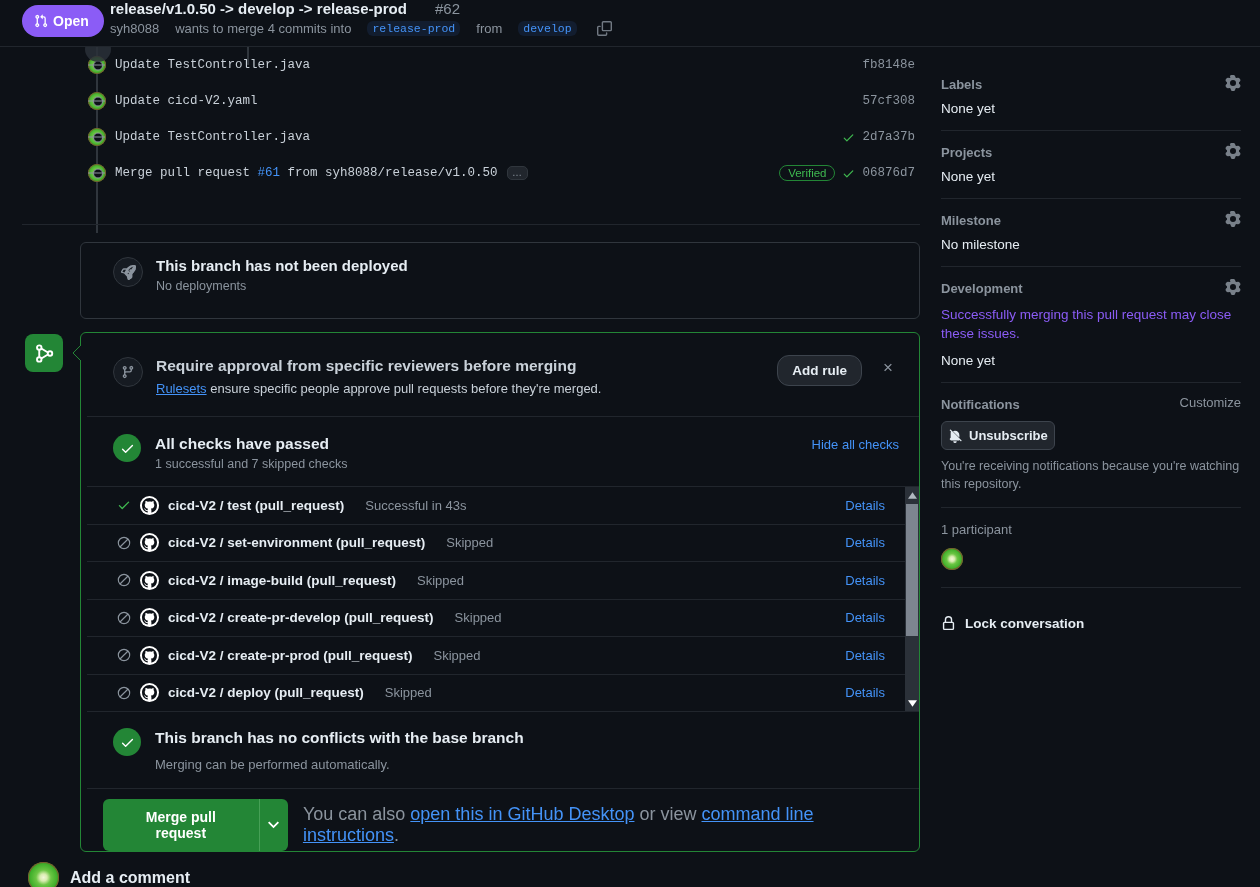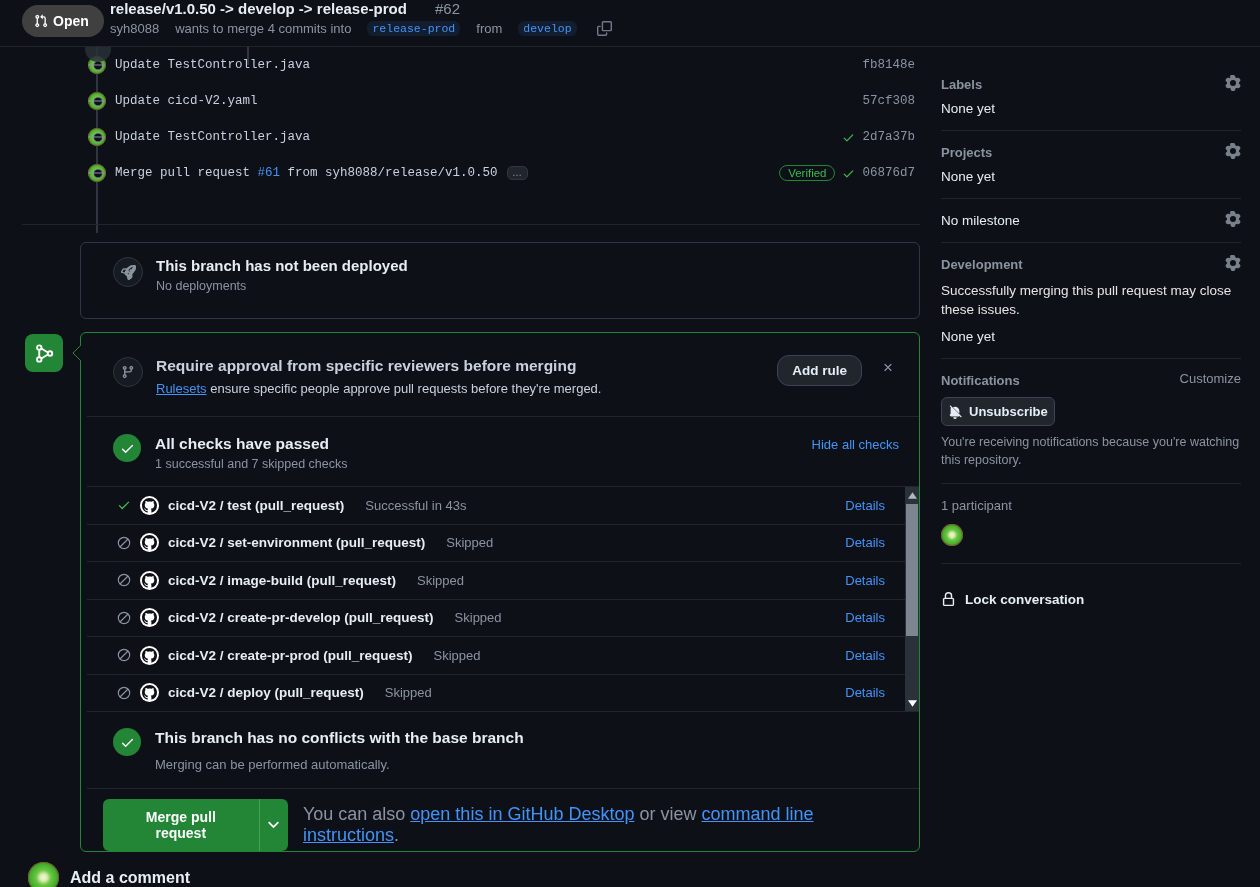--- a/index.html
+++ b/index.html
@@ -16,21 +16,21 @@
 
   
   .sticky-header {
     position: absolute; top: 0; left: 0; width: 1260px; height: 47px;
     background: #0d1117; z-index: 40;
     border-bottom: 1px solid #21262d;
   }
   .open-badge {
     position: absolute; left: 22px; top: 5px;
     height: 32px; padding: 0 15px 0 12px;
-    background: #404040; color: #ffffff;
+    background: #8b5cf6; color: #ffffff;
     border-radius: 16px;
     display: flex; align-items: center; gap: 5px;
     font-size: 14px; font-weight: 600;
   }
   .hdr-title {
     position: absolute; left: 110px; top: 0px;
     font-size: 15px; font-weight: 700; color: #e6edf3;
     white-space: nowrap;
   }
   .hdr-title .num { color: #8b949e; font-weight: 400; margin-left: 24px; }
@@ -245,21 +245,21 @@
   .sidebar { position: absolute; left: 941px; top: 47px; width: 300px; }
   .sb-sec { padding: 14px 0 14px 0; border-bottom: 1px solid #21262d; position: relative; }
   .sb-sec.first { padding-top: 30px; }
   .sb-sec.nobd { border-bottom: none; }
   .sb-head {
     font-size: 13px; font-weight: 600; color: #8b949e; margin-bottom: 9px;
   }
   .sb-gear { position: absolute; right: 0; top: 12px; opacity: .85; }
   .sb-sec.first .sb-gear { top: 28px; }
   .sb-val { font-size: 13.5px; color: #e6edf3; }
-  .sb-para { font-size: 13.5px; color: #e5e5e5; line-height: 19px; margin-bottom: 10px; }
+  .sb-para { font-size: 13.5px; color: #8b5cf6; line-height: 19px; margin-bottom: 10px; }
   .sb-customize {
     position: absolute; right: 0; top: 12px; color: #8b949e; font-size: 13px; text-decoration: none;
   }
   .unsub-btn {
     display: flex; align-items: center; justify-content: center; gap: 7px;
     height: 29px; background: #21262d; border: 1px solid #3d444d;
     border-radius: 6px; color: #e6edf3; font-size: 13px; font-weight: 600;
     margin: 4px 0 7px 0;
   }
   .sb-note { font-size: 12.5px; color: #8b949e; line-height: 18px; }
@@ -583,20 +583,21 @@
       <div class="sb-head">Projects</div>
       <div class="sb-val">None yet</div>
       <span class="sb-gear">
         <svg width="16" height="16" viewBox="0 0 16 16" fill="#8b949e">
             <path d="M8 0a8.2 8.2 0 0 1 .701.031C9.444.095 9.99.645 10.16 1.29l.288 1.107c.018.066.079.158.212.224.231.114.454.243.668.386.123.082.233.09.299.071l1.103-.303c.644-.176 1.392.021 1.82.63.27.385.506.792.704 1.218.315.675.111 1.422-.363 1.891L14.09 7.3c-.05.049-.09.151-.079.3a5.7 5.7 0 0 1 0 .8c-.011.149.029.251.079.3l.8.786c.474.469.678 1.216.363 1.891a7.9 7.9 0 0 1-.704 1.217c-.428.61-1.176.807-1.82.63l-1.103-.302c-.066-.019-.176-.011-.299.071a4.9 4.9 0 0 1-.668.386c-.133.066-.194.158-.212.224l-.288 1.107c-.17.645-.716 1.195-1.459 1.259a8.1 8.1 0 0 1-1.402 0c-.743-.064-1.289-.614-1.459-1.259l-.288-1.107c-.018-.066-.079-.158-.212-.224a5 5 0 0 1-.668-.386c-.123-.082-.233-.09-.299-.071l-1.103.303c-.644.176-1.392-.021-1.82-.63a8 8 0 0 1-.704-1.218c-.315-.675-.111-1.422.363-1.891l.8-.785c.05-.05.09-.152.079-.301a5.7 5.7 0 0 1 0-.8c.011-.149-.029-.251-.079-.3l-.8-.786c-.474-.469-.678-1.216-.363-1.891a7.9 7.9 0 0 1 .704-1.217c.428-.61 1.176-.807 1.82-.63l1.103.302c.066.019.176.011.299-.071.214-.143.437-.272.668-.386.133-.066.194-.158.212-.224L4.84 1.29C5.01.645 5.556.095 6.299.031 6.53.01 6.764 0 7 0Zm0 5a3 3 0 1 0 0 6 3 3 0 0 0 0-6Z"></path>
           </svg>
       </span>
     </div>
 
     <div class="sb-sec">
+      <div class="sb-head">Milestone</div>
       <div class="sb-val">No milestone</div>
       <span class="sb-gear">
         <svg width="16" height="16" viewBox="0 0 16 16" fill="#8b949e">
             <path d="M8 0a8.2 8.2 0 0 1 .701.031C9.444.095 9.99.645 10.16 1.29l.288 1.107c.018.066.079.158.212.224.231.114.454.243.668.386.123.082.233.09.299.071l1.103-.303c.644-.176 1.392.021 1.82.63.27.385.506.792.704 1.218.315.675.111 1.422-.363 1.891L14.09 7.3c-.05.049-.09.151-.079.3a5.7 5.7 0 0 1 0 .8c-.011.149.029.251.079.3l.8.786c.474.469.678 1.216.363 1.891a7.9 7.9 0 0 1-.704 1.217c-.428.61-1.176.807-1.82.63l-1.103-.302c-.066-.019-.176-.011-.299.071a4.9 4.9 0 0 1-.668.386c-.133.066-.194.158-.212.224l-.288 1.107c-.17.645-.716 1.195-1.459 1.259a8.1 8.1 0 0 1-1.402 0c-.743-.064-1.289-.614-1.459-1.259l-.288-1.107c-.018-.066-.079-.158-.212-.224a5 5 0 0 1-.668-.386c-.123-.082-.233-.09-.299-.071l-1.103.303c-.644.176-1.392-.021-1.82-.63a8 8 0 0 1-.704-1.218c-.315-.675-.111-1.422.363-1.891l.8-.785c.05-.05.09-.152.079-.301a5.7 5.7 0 0 1 0-.8c.011-.149-.029-.251-.079-.3l-.8-.786c-.474-.469-.678-1.216-.363-1.891a7.9 7.9 0 0 1 .704-1.217c.428-.61 1.176-.807 1.82-.63l1.103.302c.066.019.176.011.299-.071.214-.143.437-.272.668-.386.133-.066.194-.158.212-.224L4.84 1.29C5.01.645 5.556.095 6.299.031 6.53.01 6.764 0 7 0Zm0 5a3 3 0 1 0 0 6 3 3 0 0 0 0-6Z"></path>
           </svg>
       </span>
     </div>
 
     <div class="sb-sec">
       <div class="sb-head">Development</div>

